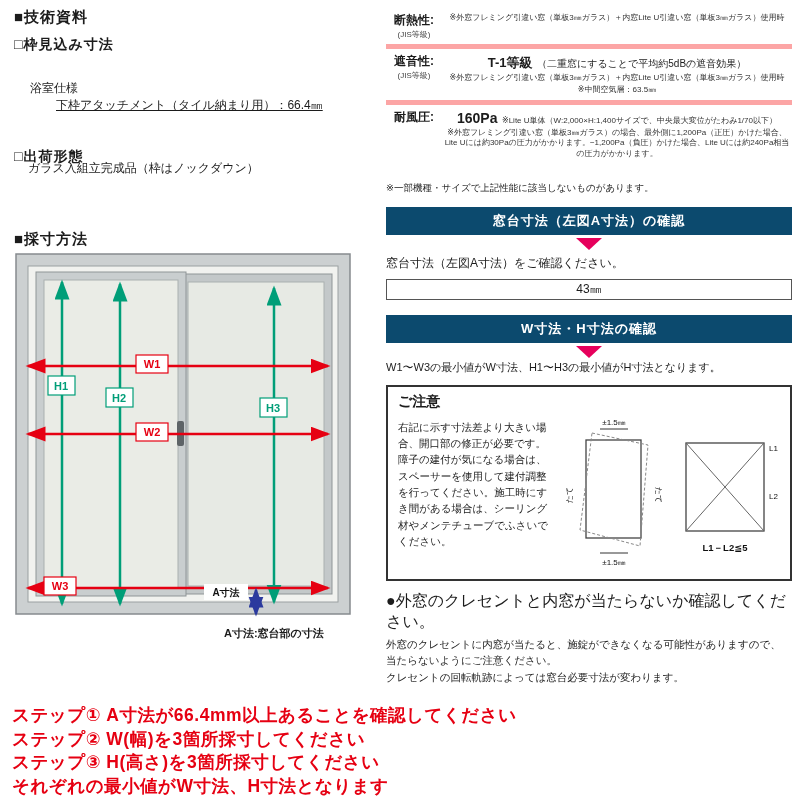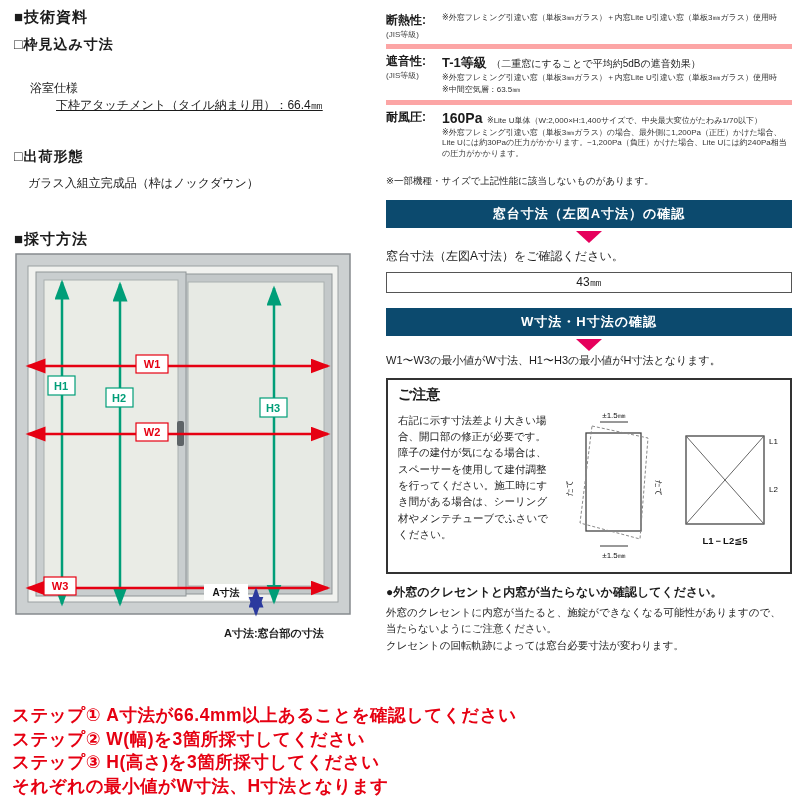--- a/index.html
+++ b/index.html
@@ -8,67 +8,67 @@
     font-family:"Liberation Sans","DejaVu Sans",sans-serif;color:#1c1c1c;
     overflow:hidden;
   }
   .abs{position:absolute;}
   .h-main{font-size:15px;font-weight:bold;letter-spacing:1px;}
   .h-sub{font-size:14px;font-weight:bold;letter-spacing:1px;}
   .txt{font-size:12px;}
   
   .right-col{position:absolute;left:386px;top:8px;width:406px;}
   .perf-header{font-size:15px;font-weight:bold;letter-spacing:1px;margin-bottom:4px;}
-  .perf-row{display:flex;border-top:5px solid #fca5a5;padding:4px 0 4px 0;}
+  .perf-row{display:flex;border-top:5px solid #fca5a5;padding:4px 0 4px 0;text-align:center;}
   .perf-row:first-of-type{border-top:none;}
   .perf-label{width:56px;flex:0 0 56px;}
   .perf-label .lbl{font-size:12px;font-weight:bold;}
   .perf-label .jis{font-size:8px;color:#444;}
   .perf-value{flex:1;}
   .pv-strong{font-size:13px;font-weight:bold;}
   .pv-val{font-size:10px;}
   .pv-note{font-size:8px;color:#333;line-height:1.35;margin-top:1px;}
-  .perf-footnote{font-size:9.5px;margin-top:11px;}
+  .perf-footnote{font-size:9.5px;margin-top:18px;}
   .banner{background:#0c4a6e;color:#fff;font-size:13px;font-weight:bold;
           text-align:center;padding:5px 0;letter-spacing:1px;}
   .tri-down{width:0;height:0;border-left:13px solid transparent;
             border-right:13px solid transparent;border-top:12px solid #e6005c;
             margin:3px auto 2px auto;}
   .instruction{font-size:12px;margin-top:5px;}
   .value-box{border:1px solid #555;text-align:center;font-size:12px;
              padding:1px 0;margin-top:7px;}
   .wh-line{font-size:11px;line-height:1.45;}
   .caution-box{border:2px solid #333;margin-top:9px;position:relative;height:192px;}
   .caution-title{position:absolute;left:10px;top:6px;font-size:14px;font-weight:bold;}
   .caution-body{position:absolute;left:10px;top:32px;width:152px;
                 font-size:10.5px;line-height:1.55;}
   .caution-diagrams{position:absolute;right:4px;top:28px;}
   .crescent{margin-top:10px;}
-  .crescent-title{font-size:12px;font-weight:bold;}
+  .crescent-title{font-size:16px;font-weight:normal;}
   .crescent-body{font-size:10.5px;line-height:1.5;margin-top:4px;width:398px;}
   
   .steps{position:absolute;left:12px;top:704px;color:#e60012;font-weight:bold;
          font-size:17.5px;line-height:23.5px;letter-spacing:0.5px;}
   
   .cap{font-size:11px;font-weight:bold;}
 </style>
 </head>
 <body>
 
 <div class="abs h-main" style="left:14px;top:8px;">■技術資料</div>
 
 <div class="abs h-sub" style="left:14px;top:36px;">□枠見込み寸法</div>
 
 <div class="abs txt" style="left:30px;top:80px;">浴室仕様</div>
 
 <div class="abs txt" style="left:56px;top:97px;text-decoration:underline;">下枠アタッチメント（タイル納まり用）：66.4㎜</div>
 
 <div class="abs h-sub" style="left:14px;top:148px;">□出荷形態</div>
 
-<div class="abs txt" style="left:28px;top:175px;">ガラス入組立完成品（枠はノックダウン）</div>
+<div class="abs txt" style="left:28px;top:160px;">ガラス入組立完成品（枠はノックダウン）</div>
 
 <div class="abs h-main" style="left:14px;top:230px;">■採寸方法</div>
 
 <svg class="abs" style="left:10px;top:252px;" width="345" height="375" viewBox="0 0 345 375">
   <defs>
     <marker id="m-red" markerWidth="9" markerHeight="8" refX="7" refY="3" orient="auto-start-reverse">
       <path d="M0,0 L8,3 L0,6 z" fill="#e60012"></path>
     </marker>
     <marker id="m-teal" markerWidth="9" markerHeight="8" refX="7" refY="3" orient="auto-start-reverse">
       <path d="M0,0 L8,3 L0,6 z" fill="#009e78"></path>

